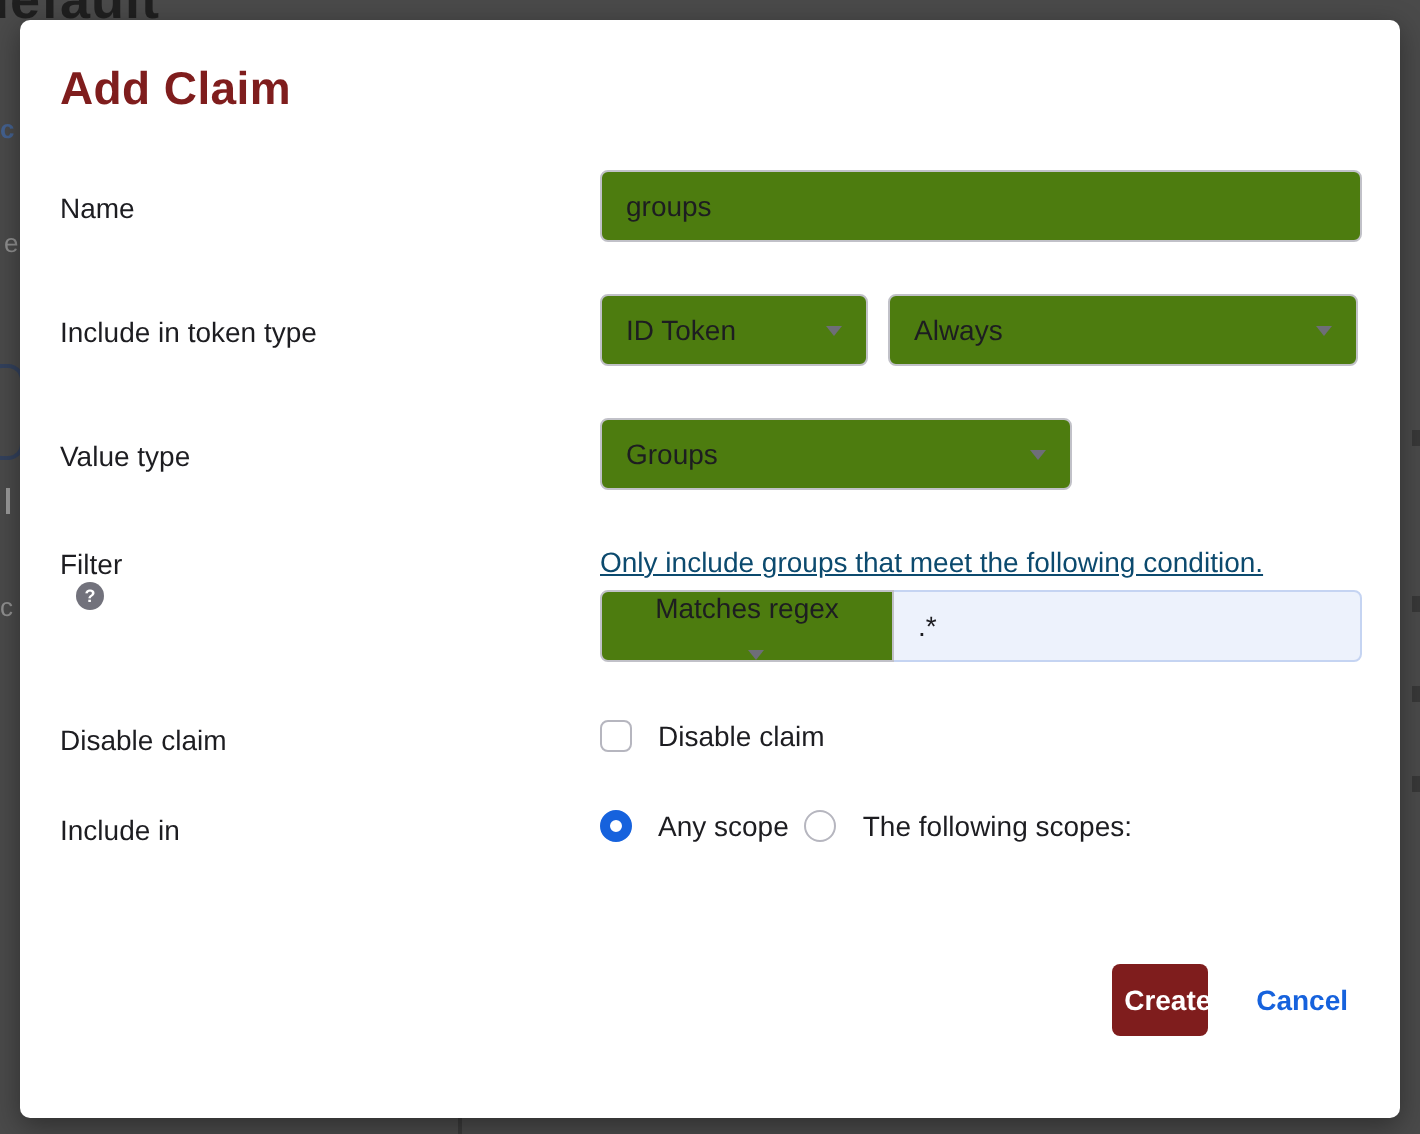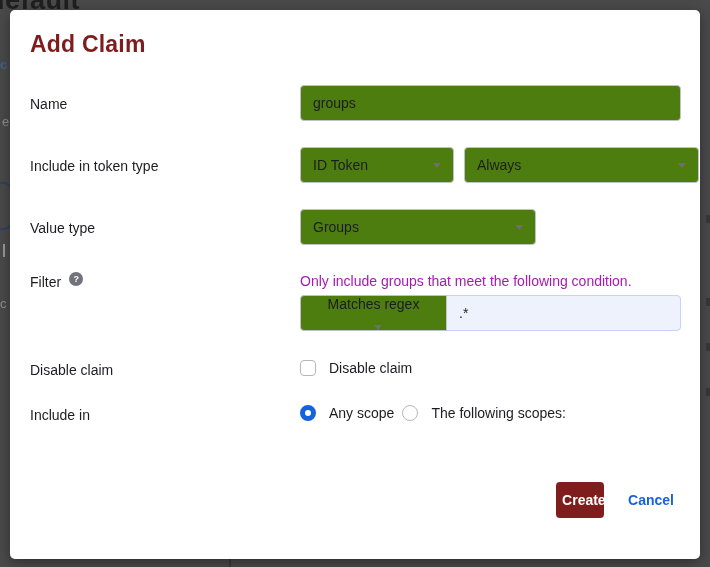--- a/index.html
+++ b/index.html
@@ -49,26 +49,26 @@
     height:36px;box-sizing:border-box;border:1px solid #c1c1c8;border-radius:4px;
     background:#4d7c0f;font-size:14px;color:#1d1d21;
     display:flex;align-items:center;padding:0 12px;
     font-family:"Liberation Sans",sans-serif;
   }
   input.textbox{width:100%;outline:none;}
   .selectbox{justify-content:space-between;cursor:pointer;}
   .caret{width:0;height:0;border-left:4px solid transparent;border-right:4px solid transparent;border-top:5px solid #6e6e78;flex:none;margin-left:8px;}
 
   .select-group{display:flex;gap:10px;}
-  .w127{width:154px;flex:none;gap:28px;}
+  .w127{width:134px;flex:none;gap:28px;}
   .w235{width:235px;flex:none;}
   .w236{width:236px;flex:none;}
   .w147{width:147px;flex:none;}
 
-  .hint-text{font-size:14px;line-height:18px;color:#a21caf;margin-bottom:5px;}
+  .hint-text{font-size:14px;line-height:18px;color:#0c4a6e;margin-bottom:5px;text-decoration:underline;}
   .joined{display:flex;}
   .joined .selectbox{border-radius:4px 0 0 4px;position:relative;z-index:1;flex-direction:column;}
   .pattern-input{
     flex:1;height:36px;box-sizing:border-box;margin-left:-1px;
     border:1px solid #c5d4f2;border-radius:0 4px 4px 0;
     background:#edf2fc;font-size:14px;color:#1d1d21;padding:0 12px;outline:none;
     font-family:"Liberation Sans",sans-serif;
   }
 
   .help-icon{
@@ -145,21 +145,21 @@
     <div class="label-col pad-center">Value type</div>
     <div class="control-col">
       <div class="selectbox w236">
         <span>Groups</span>
         <span class="caret"></span>
       </div>
     </div>
   </div>
 
   <div class="form-row mb29">
-    <div class="label-col" style="align-items:flex-start;">
+    <div class="label-col" style="align-items:flex-start;flex-direction:column;">
       <span class="pad-line">Filter</span>
       <span class="help-icon"></span>
     </div>
     <div class="control-col">
       <div class="hint-text">Only include groups that meet the following condition.</div>
       <div class="joined">
         <div class="selectbox w147">
           <span>Matches regex</span>
           <span class="caret"></span>
         </div>

